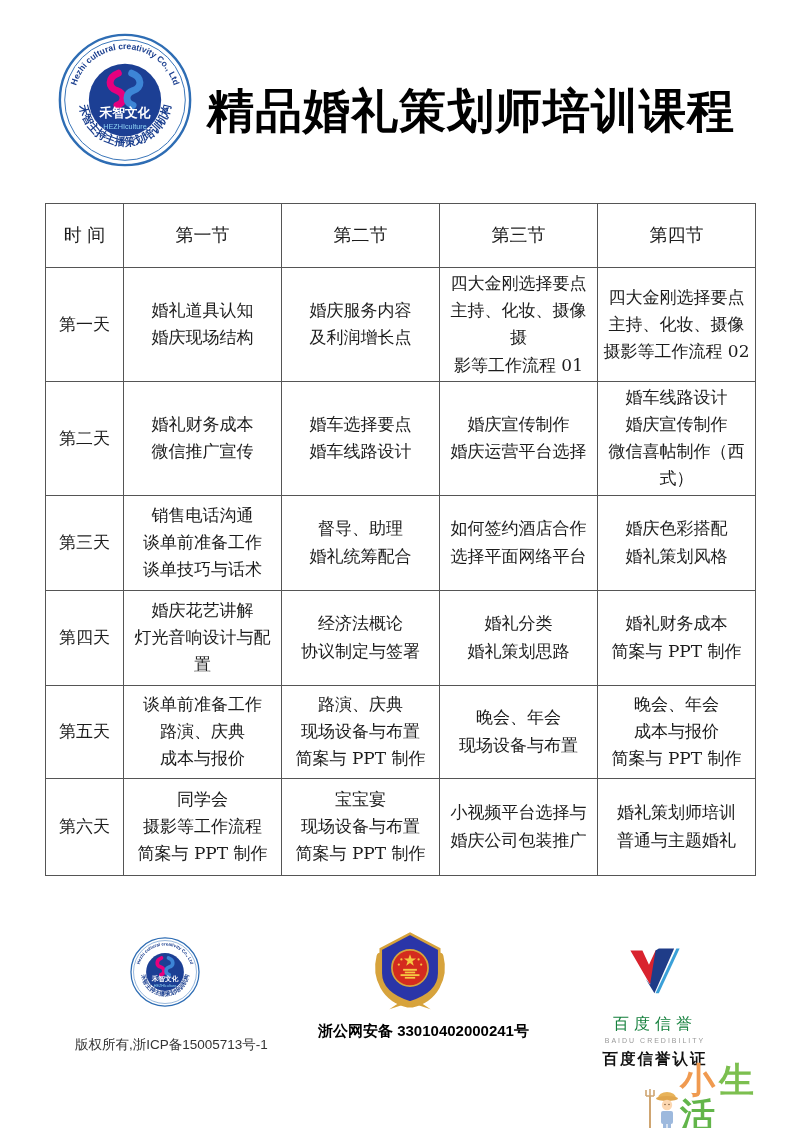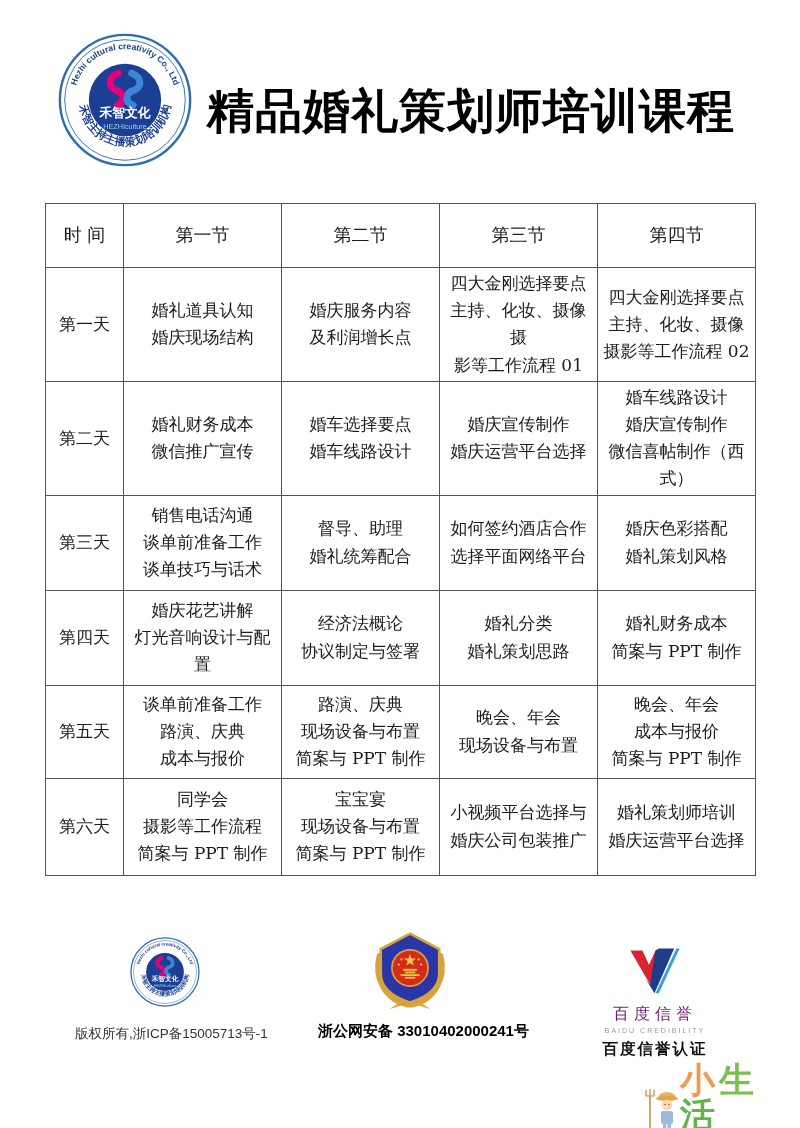--- a/index.html
+++ b/index.html
@@ -37,29 +37,29 @@
   tr.row-0 { height:102px; }
   tr.row-1 { height:95px; }
   tr.row-2 { height:95px; }
   tr.row-3 { height:95px; }
   tr.row-4 { height:93px; }
   tr.row-5 { height:97px; }
 
   
   .f-left  { position:absolute; left:75px;  top:937px; width:180px; text-align:center; }
   .f-left .logo-sm { width:70px; height:70px; }
-  .f-left .cap { margin-top:14px; font-size:13.5px; color:#333; white-space:nowrap; }
+  .f-left .cap { margin-top:25px; font-size:13.5px; color:#333; white-space:nowrap; }
 
   .f-mid   { position:absolute; left:318px; top:930px; width:184px; text-align:center; }
   .f-mid .badge { width:86px; height:82px; }
   .f-mid .cap { margin-top:6px; font-size:15px; font-weight:bold; color:#000; white-space:nowrap; }
 
   .f-right { position:absolute; left:582px; top:944px; width:146px; text-align:center; }
   .f-right .vlogo { width:62px; height:52px; }
-  .f-right .bd-name { font-size:16px; color:#701a75; letter-spacing:5px; margin-top:4px; white-space:nowrap; }
+  .f-right .bd-name { font-size:16px; color:#15803d; letter-spacing:5px; margin-top:14px; white-space:nowrap; }
   .f-right .bd-sub  { font-size:7px; color:#999; letter-spacing:2px; margin-top:2px; white-space:nowrap; }
   .f-right .bd-cert { font-size:15.5px; font-weight:bold; color:#111; margin-top:5px; letter-spacing:2px; white-space:nowrap; }
 
   
   .watermark { position:absolute; right:6px; top:1062px; width:150px; }
   .wm-top { display:flex; align-items:flex-end; }
   .wm-mascot { width:36px; height:52px; flex:0 0 auto; }
   .wm-chars { font-size:35px; font-weight:bold; letter-spacing:4px; line-height:1; padding-bottom:6px; }
   .wm-c1 { color:#f09a50; } .wm-c2 { color:#7cbf4f; } .wm-c3 { color:#62b54a; }
 </style>
@@ -174,21 +174,21 @@
       <td>第六天</td>
       <td>同学会
 摄影等工作流程
 简案与 PPT 制作</td>
       <td>宝宝宴
 现场设备与布置
 简案与 PPT 制作</td>
       <td>小视频平台选择与
 婚庆公司包装推广</td>
       <td>婚礼策划师培训
-婚庆运营平台选择</td>
+普通与主题婚礼</td>
     </tr>
   </tbody>
     </table>
 
   <div class="f-left">
     <svg class="logo-sm" viewBox="0 0 100 100">
       <circle cx="50" cy="50" r="48.6" fill="#ffffff" stroke="#2e6db4" stroke-width="1.8"></circle>
       <circle cx="50" cy="50" r="45" fill="none" stroke="#2e6db4" stroke-width="0.7"></circle>
       <defs>
         <path id="arcTop2" d="M 12,50 A 38,38 0 0 1 88,50"></path>

